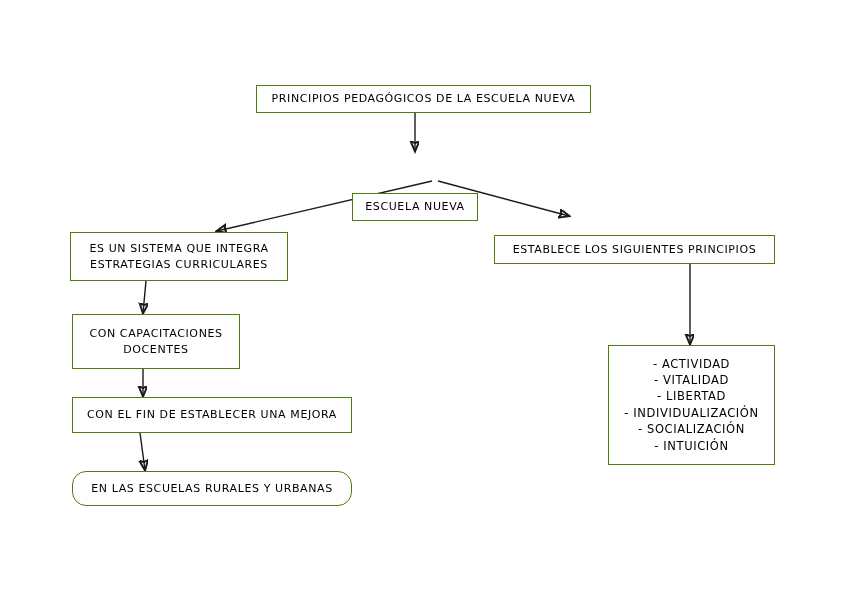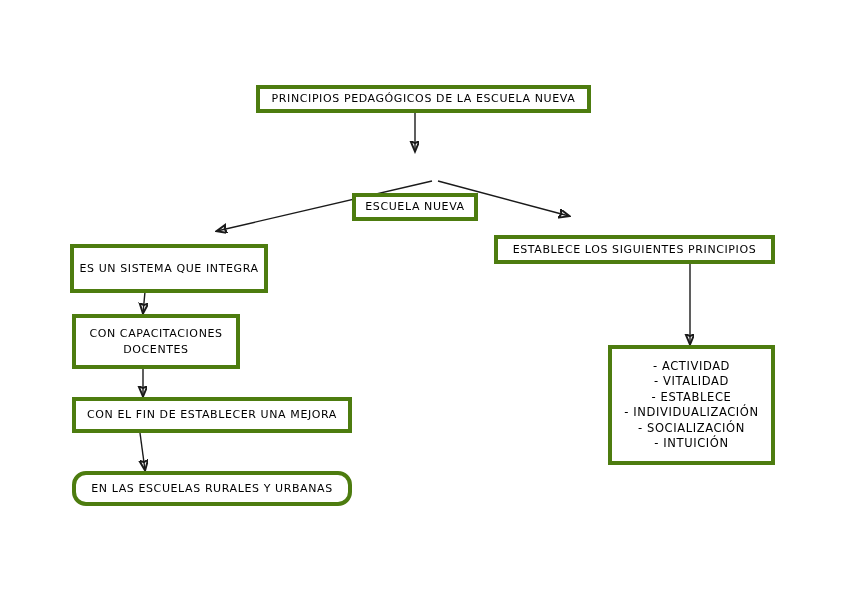--- a/index.html
+++ b/index.html
@@ -12,21 +12,21 @@
     position: relative;
     width: 848px;
     height: 599px;
     background: #ffffff;
     overflow: hidden;
     font-family: "DejaVu Sans", "Liberation Sans", sans-serif;
   }
   .node {
     position: absolute;
     box-sizing: border-box;
-    border: 4px solid #4d7c0f;
+    border: 1px solid #4d7c0f;
     background: #ffffff;
     display: flex;
     flex-direction: column;
     align-items: center;
     justify-content: center;
     text-align: center;
     color: #000000;
     letter-spacing: 0.6px;
     line-height: 1.45;
     font-size: 11px;
@@ -86,22 +86,23 @@
   </svg>
 
   <div class="node" style="left:256px; top:85px; width:335px; height:28px;">
     <span class="line">PRINCIPIOS PEDAGÓGICOS DE LA ESCUELA NUEVA</span>
   </div>
 
   <div class="node" style="left:352px; top:153px; width:126px; height:28px;margin-top:40px;">
     <span class="line">ESCUELA NUEVA</span>
   </div>
 
-  <div class="node" style="left:70px; top:244px; width:198px; height:49px;">
+  <div class="node" style="left:70px; top:232px; width:218px; height:49px;">
     <span class="line">ES UN SISTEMA QUE INTEGRA</span>
+    <span class="line">ESTRATEGIAS CURRICULARES</span>
   </div>
 
   <div class="node" style="left:72px; top:397px; width:280px; height:36px;">
     <span class="line">CON EL FIN DE ESTABLECER UNA MEJORA</span>
   </div>
 
   <div class="node" style="left:72px; top:314px; width:168px; height:55px;">
     <span class="line">CON CAPACITACIONES</span>
     <span class="line">DOCENTES</span>
   </div>
@@ -110,19 +111,19 @@
     <span class="line">EN LAS ESCUELAS RURALES Y URBANAS</span>
   </div>
 
   <div class="node" style="left:494px; top:235px; width:281px; height:29px;">
     <span class="line">ESTABLECE LOS SIGUIENTES PRINCIPIOS</span>
   </div>
 
   <div class="node list" style="left:608px; top:345px; width:167px; height:120px;">
     <span class="line">- ACTIVIDAD</span>
     <span class="line">- VITALIDAD</span>
-    <span class="line">- ESTABLECE</span>
+    <span class="line">- LIBERTAD</span>
     <span class="line">- INDIVIDUALIZACIÓN</span>
     <span class="line">- SOCIALIZACIÓN</span>
     <span class="line">- INTUICIÓN</span>
   </div>
 
 </div>
 
 </body></html>

